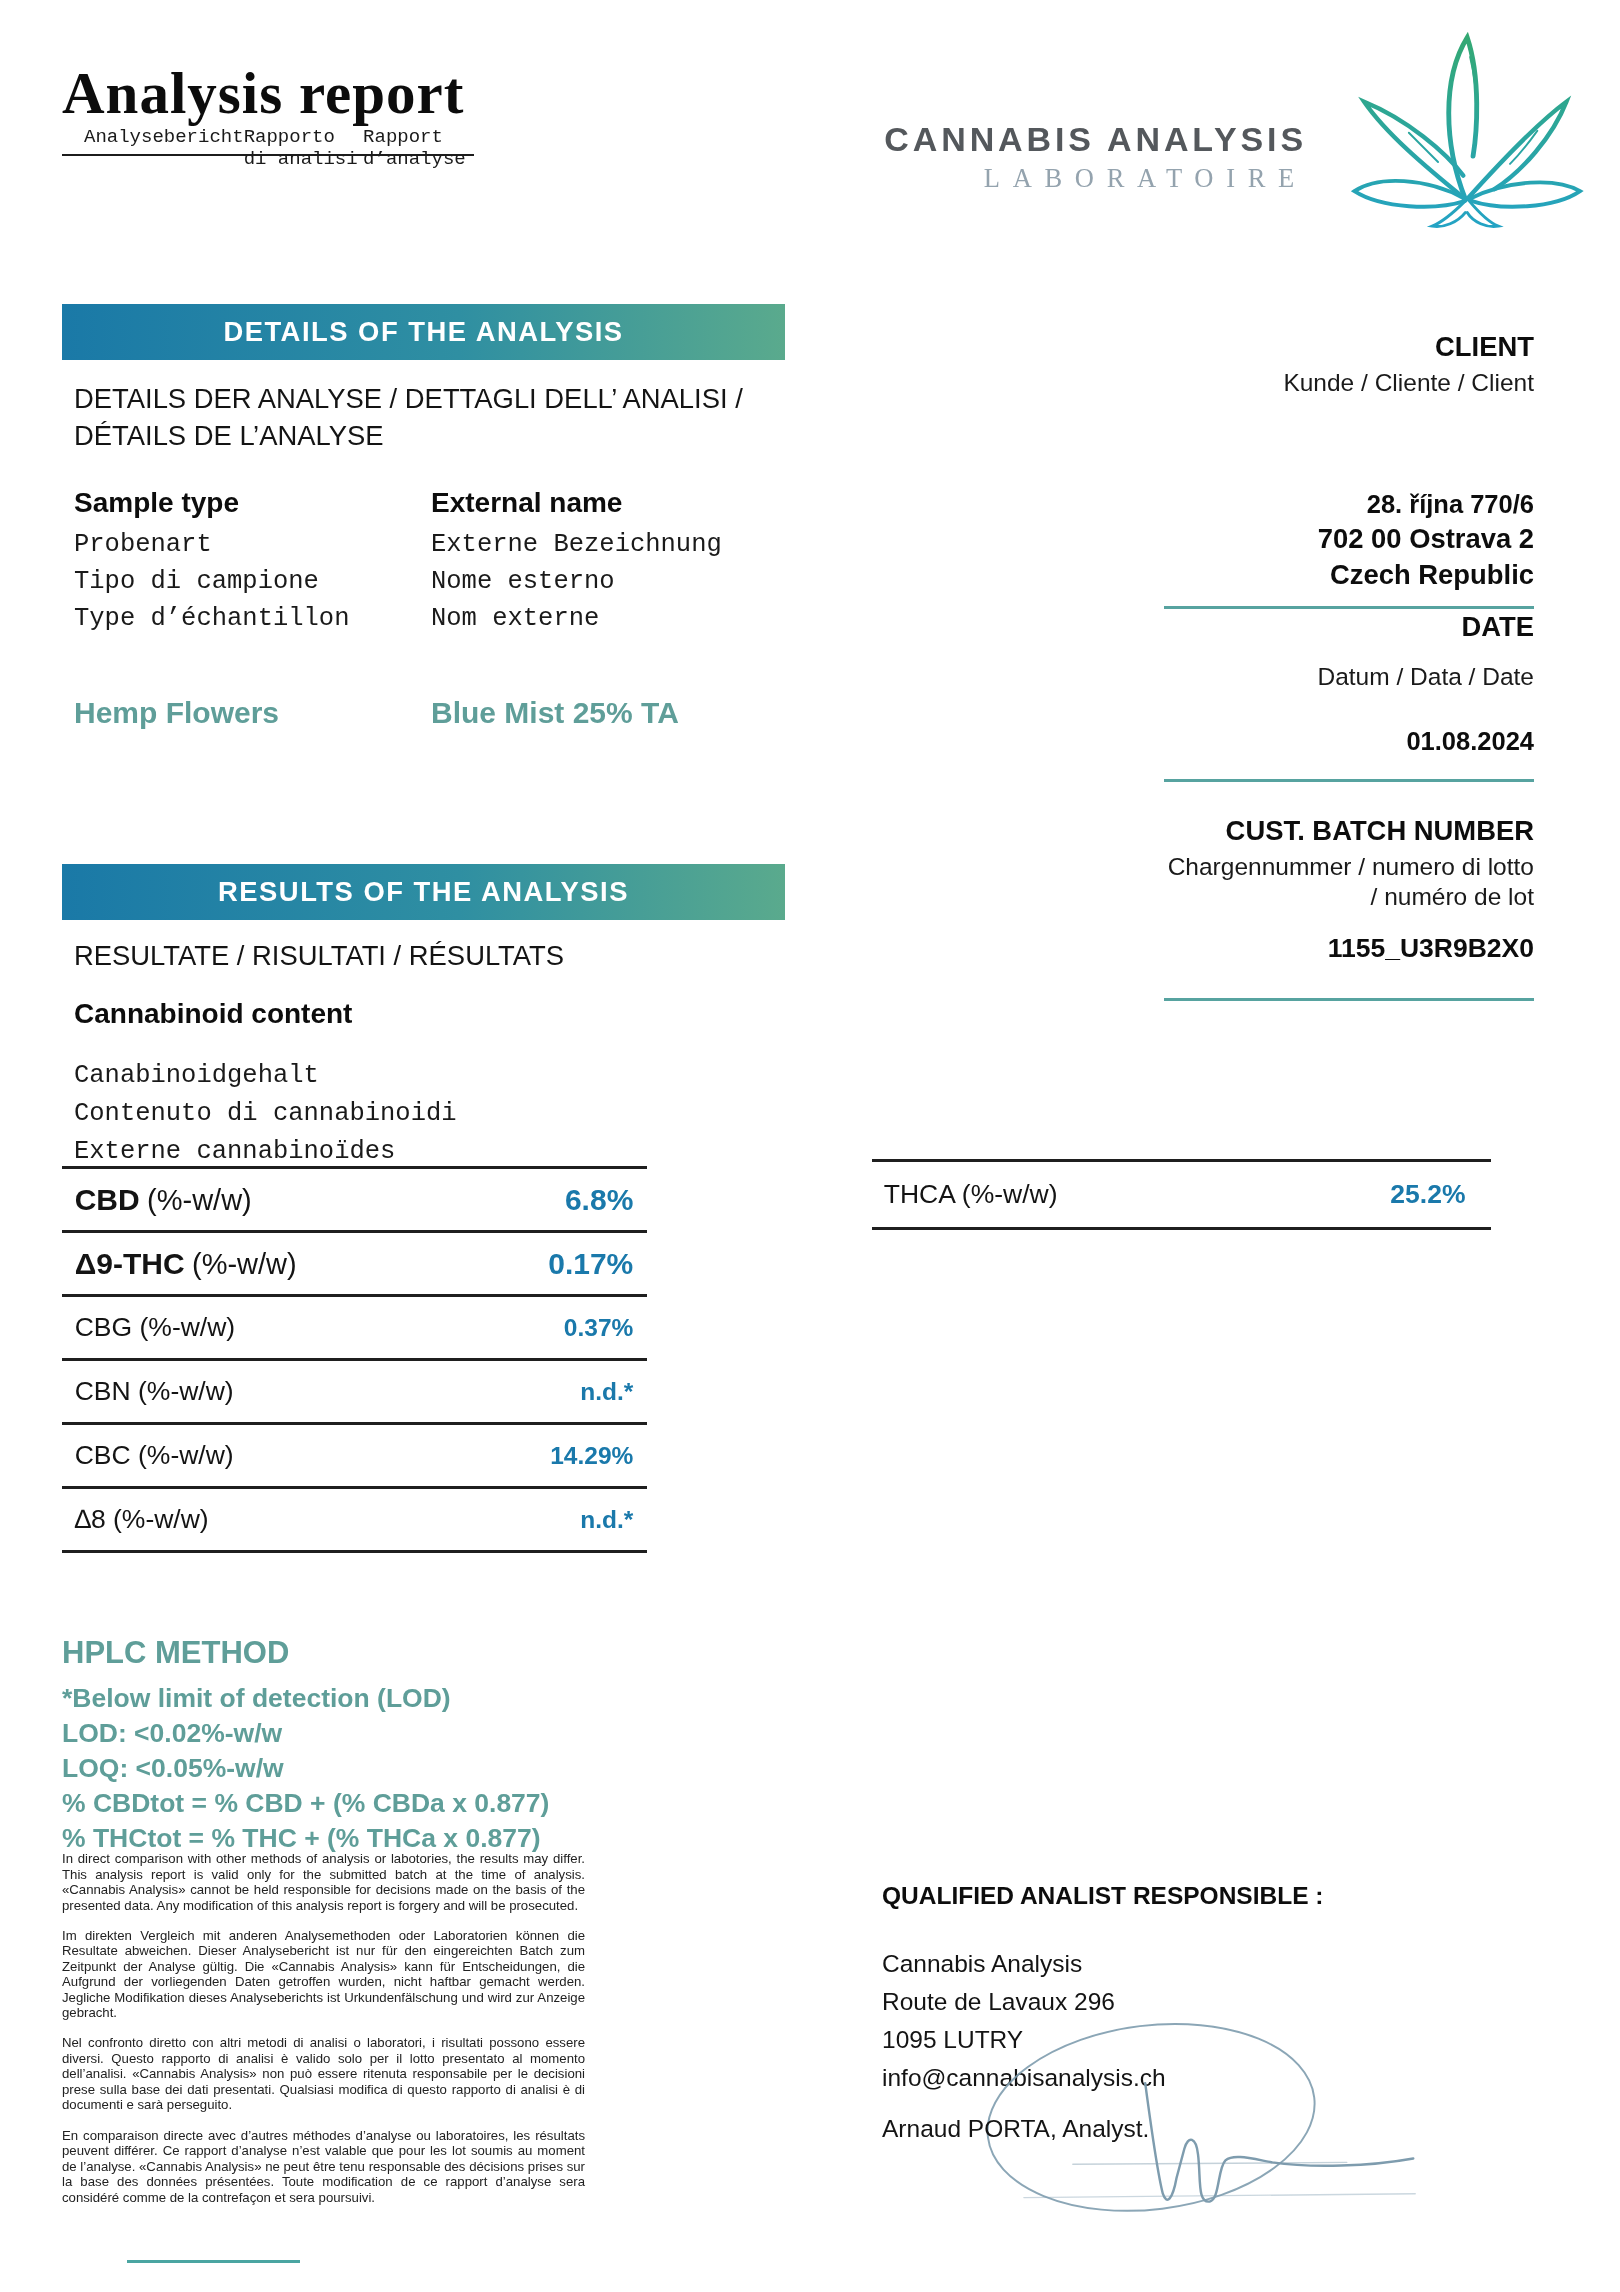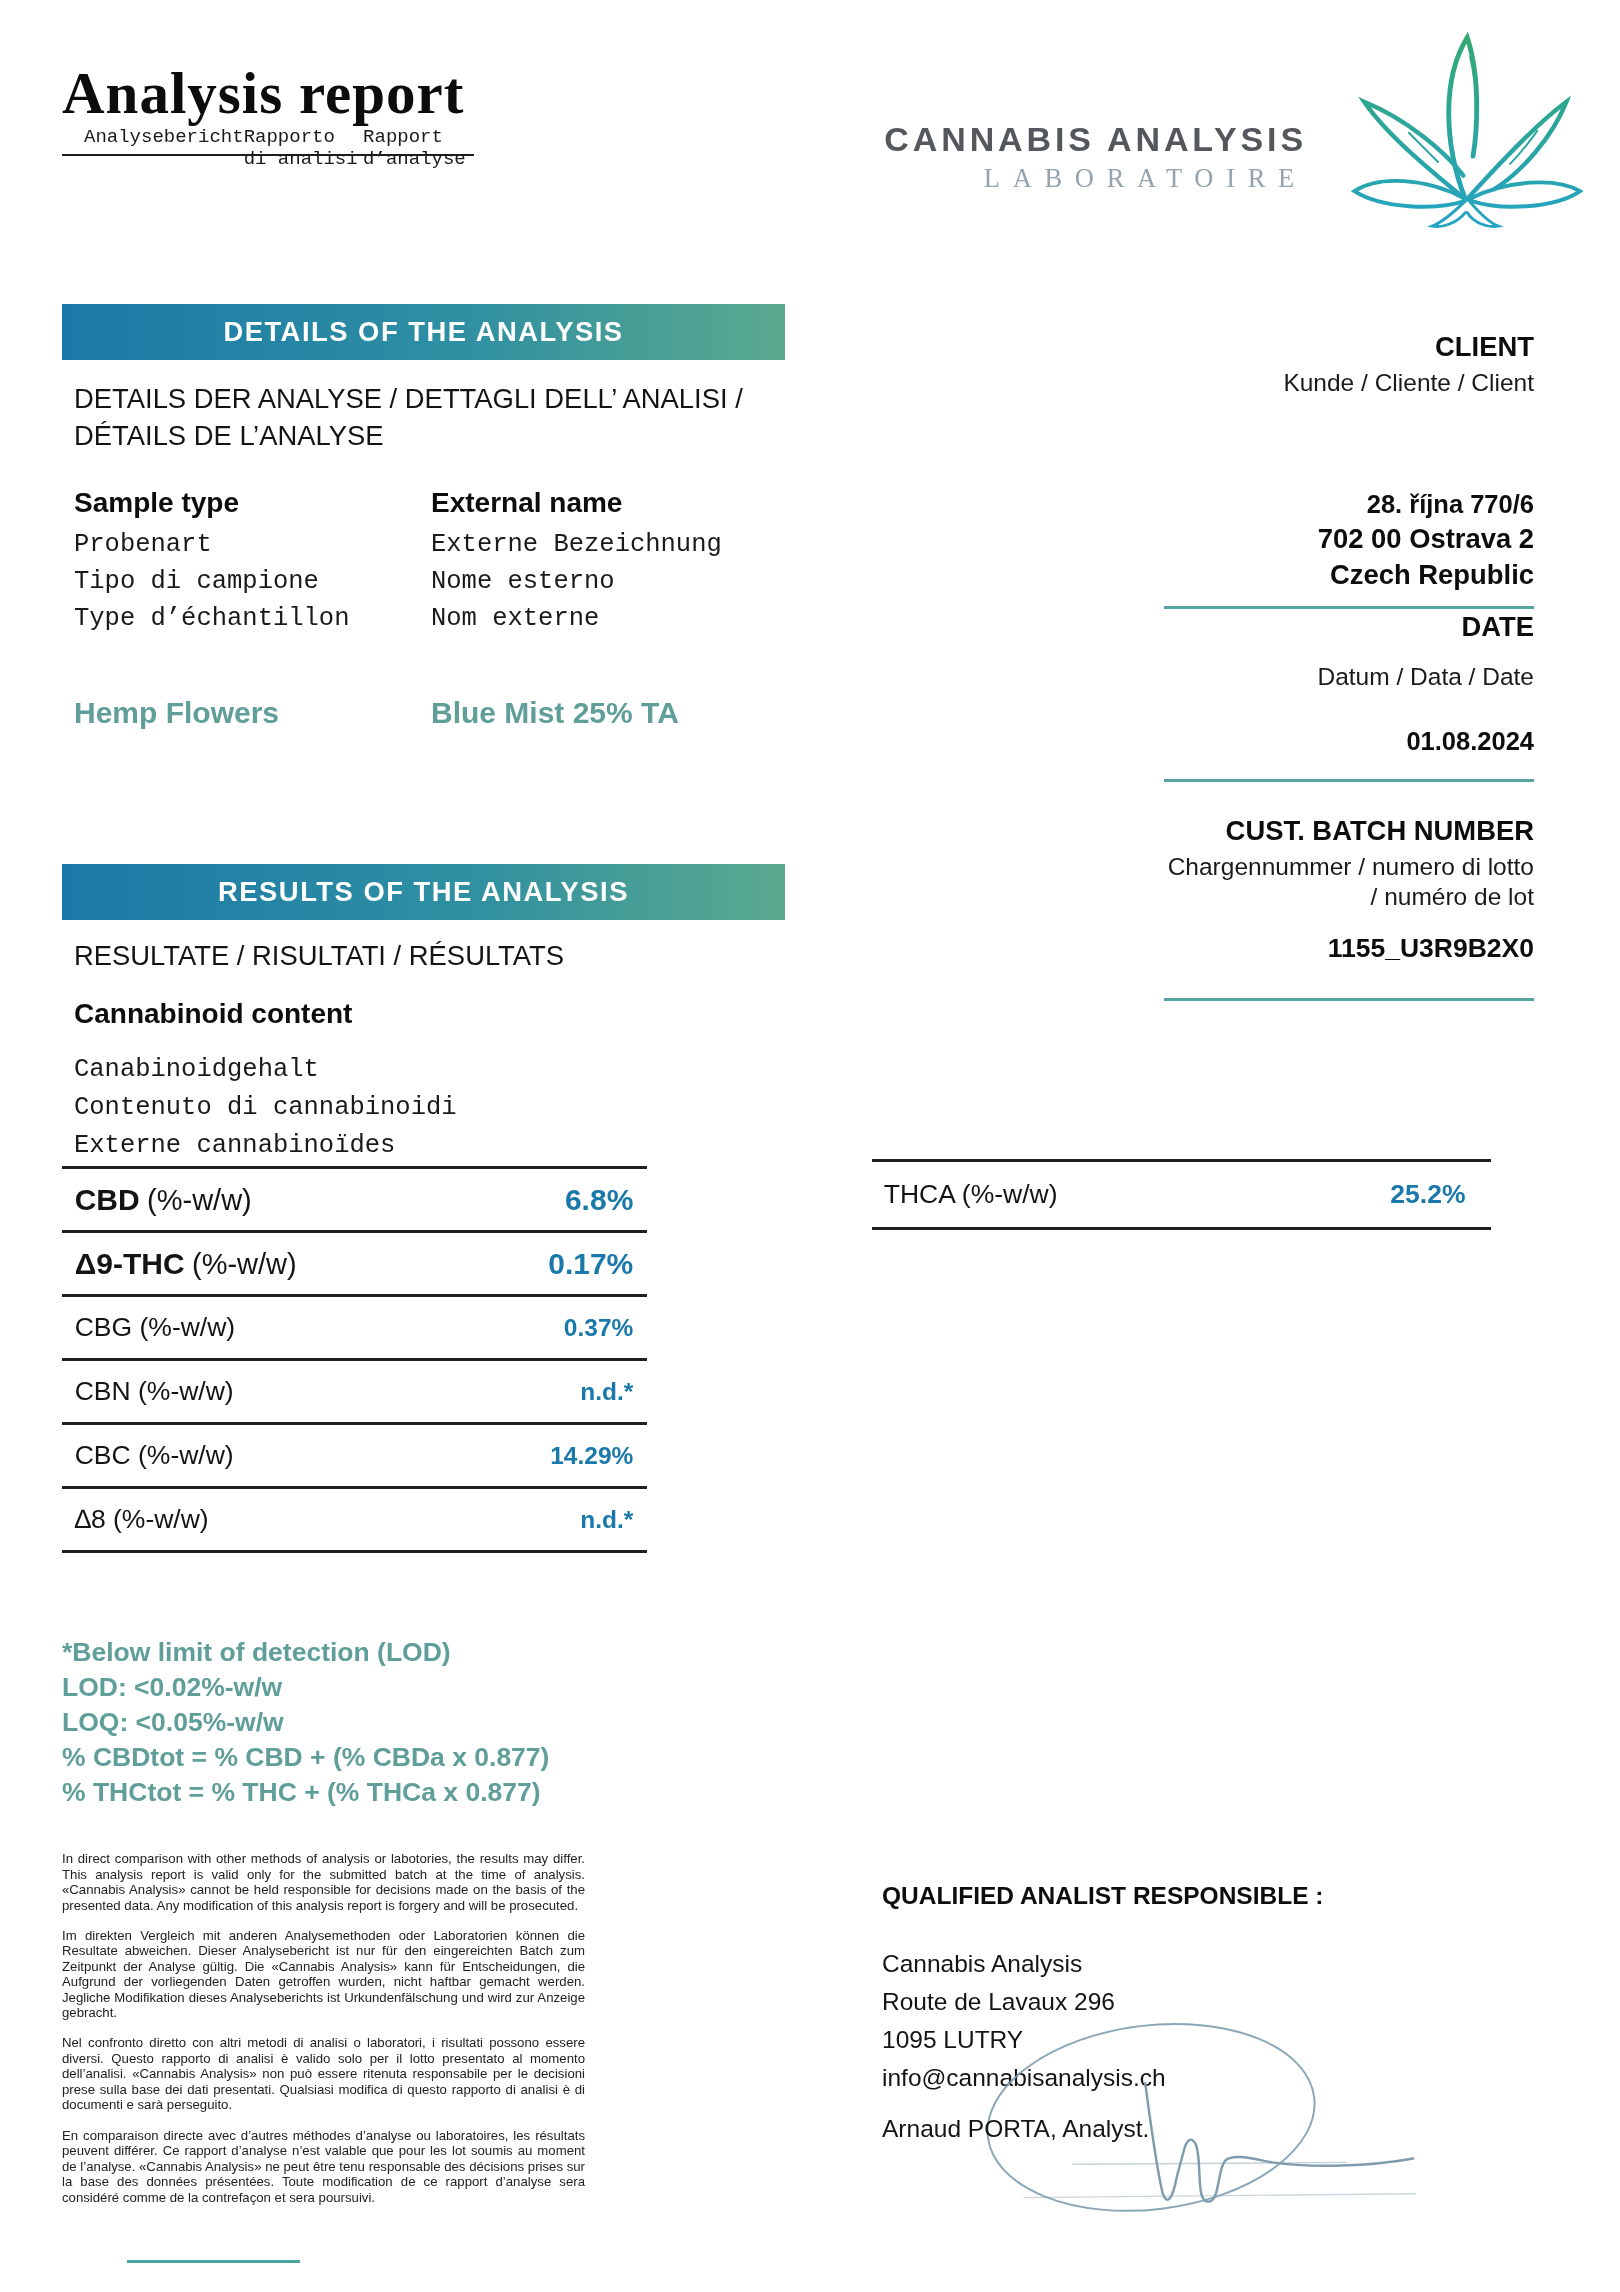--- a/index.html
+++ b/index.html
@@ -154,21 +154,21 @@
   <div class="r-item r-h" style="top:815px;">CUST. BATCH NUMBER</div>
   <div class="r-item r-s" style="top:853px;">Chargennummer / numero di lotto</div>
   <div class="r-item r-s" style="top:883px;">/ numéro de lot</div>
   <div class="r-item r-b" style="top:933px;font-size:26.5px;">1155_U3R9B2X0</div>
   <div class="r-rule" style="top:998px;"></div>
 
   <div class="banner results-banner">RESULTS OF THE ANALYSIS</div>
   <div class="banner-sub results-sub">RESULTATE / RISULTATI / RÉSULTATS</div>
 
   <div style="position:absolute;left:74px;top:998px;">
-    <div class="col-label" style="font-size:28px;margin-bottom:21px;">Cannabinoid content</div>
+    <div class="col-label" style="font-size:28px;margin-bottom:27px;">Cannabinoid content</div>
     <div class="col-lines" style="line-height:38px;">
       <div>Canabinoidgehalt</div>
       <div>Contenuto di cannabinoidi</div>
       <div>Externe cannabinoïdes</div>
     </div>
   </div>
 
   <div class="ctable">
     <div class="trow big">
       <span class="lab"><span class="cmp">CBD</span> <span class="unit">(%-w/w)</span></span>
@@ -197,20 +197,21 @@
   </div>
 
   <div class="side-table">
     <div class="trow">
       <span class="lab"><span class="cmp">THCA</span> <span class="unit">(%-w/w)</span></span>
       <span class="val">25.2%</span>
     </div>
   </div>
 
   <div class="method">
+    <div class="method-h">HPLC METHOD</div>
     <div class="method-l">*Below limit of detection (LOD)</div>
     <div class="method-l">LOD: &lt;0.02%-w/w</div>
     <div class="method-l">LOQ: &lt;0.05%-w/w</div>
     <div class="method-l">% CBDtot = % CBD + (% CBDa x 0.877)</div>
     <div class="method-l">% THCtot = % THC + (% THCa x 0.877)</div>
   </div>
 
   <div class="disc">
     <p>In direct comparison with other methods of analysis or labotories, the results may differ. This analysis report is valid only for the submitted batch at the time of analysis. «Cannabis Analysis» cannot be held responsible for decisions made on the basis of the presented data. Any modification of this analysis report is forgery and will be prosecuted.</p>
     <p>Im direkten Vergleich mit anderen Analysemethoden oder Laboratorien können die Resultate abweichen. Dieser Analysebericht ist nur für den eingereichten Batch zum Zeitpunkt der Analyse gültig. Die «Cannabis Analysis» kann für Entscheidungen, die Aufgrund der vorliegenden Daten getroffen wurden, nicht haftbar gemacht werden. Jegliche Modifikation dieses Analyseberichts ist Urkundenfälschung und wird zur Anzeige gebracht.</p>

